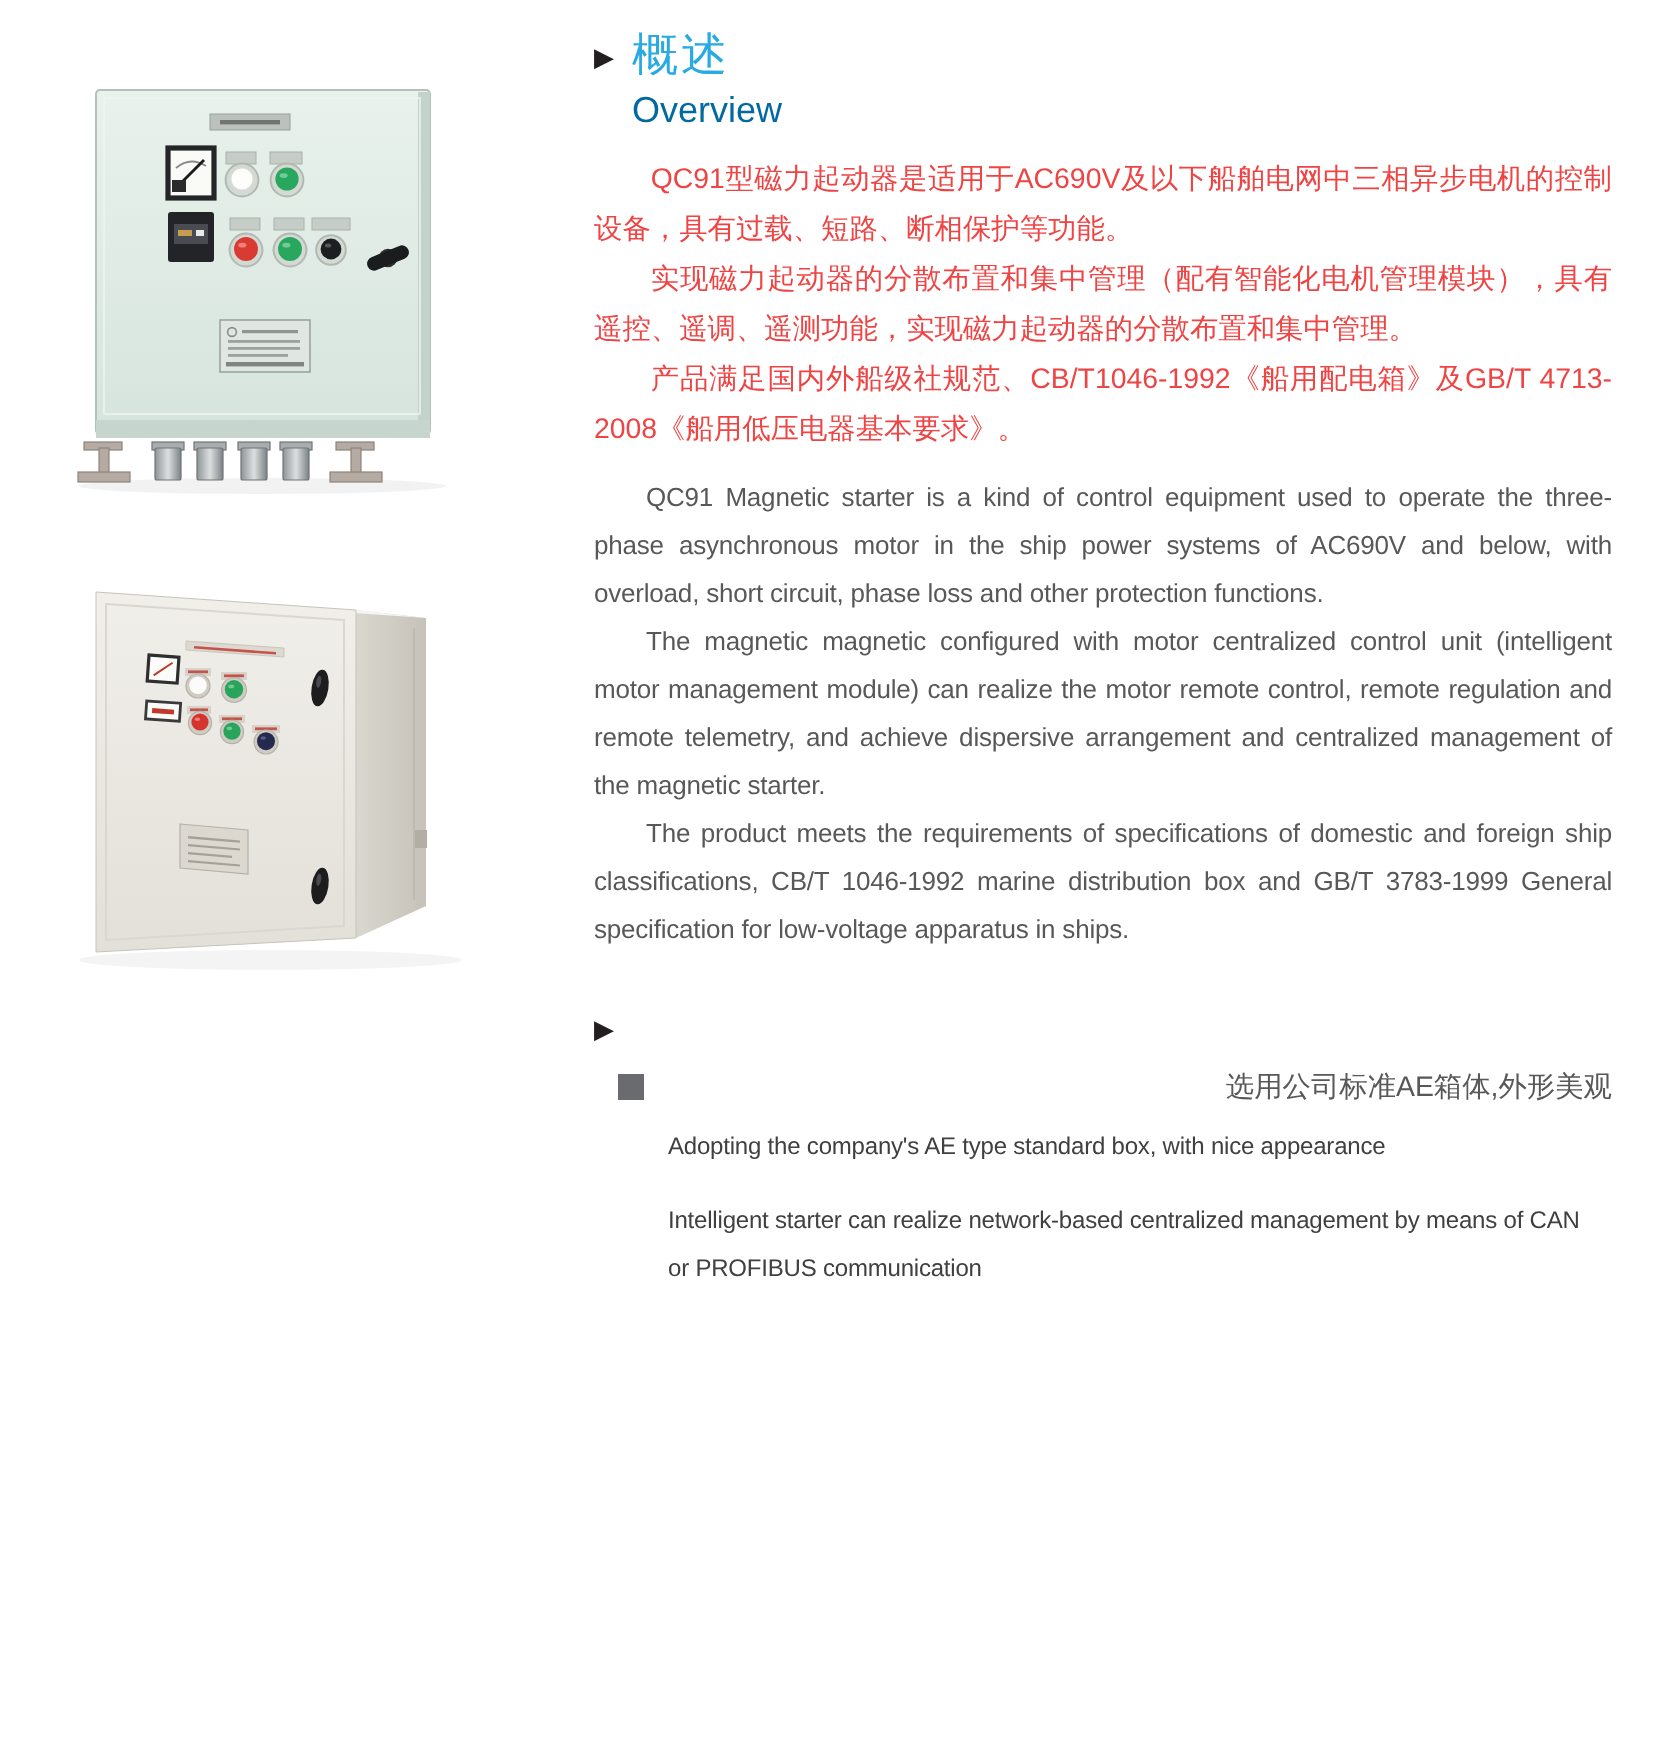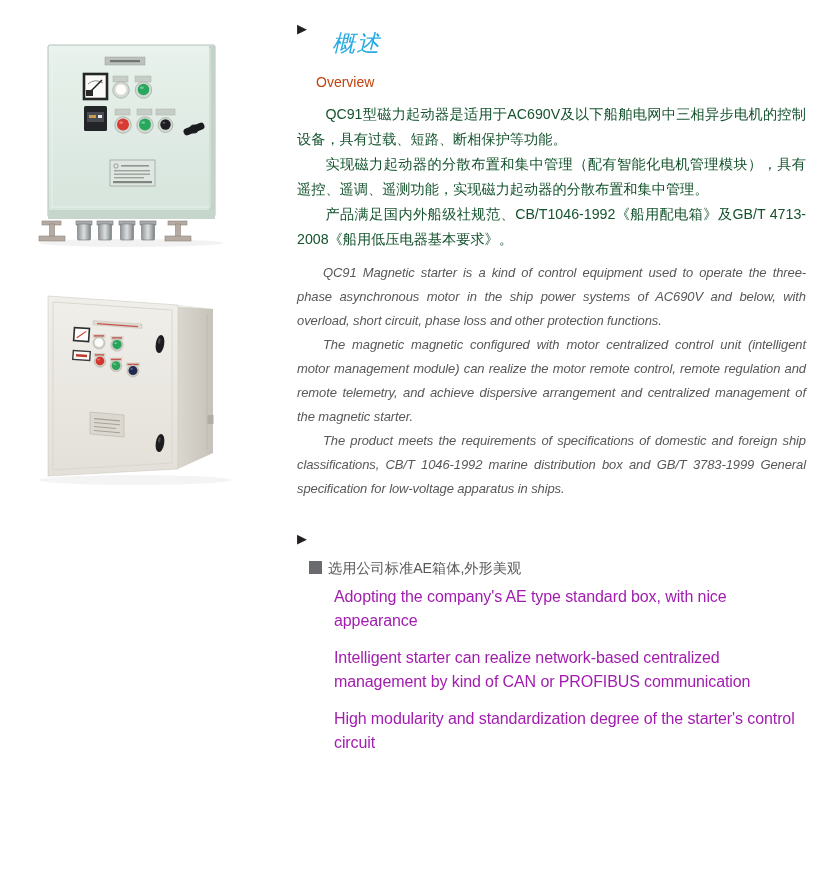--- a/index.html
+++ b/index.html
@@ -8,33 +8,33 @@
     font-family:"Liberation Sans","DejaVu Sans",sans-serif; overflow:hidden;
   }
   .figure { position:absolute; margin:0; }
   .fig-front { left:28px; top:40px; width:197px; height:208px; }
   .fig-persp { left:40px; top:272px; width:240px; height:230px; }
 
   .content { position:absolute; left:297px; top:14px; width:509px; }
 
   .sec-head { display:flex; align-items:flex-start; }
   .tri { flex:0 0 19px; width:19px; font-size:13px; line-height:1; color:#231f20; padding-top:8px; }
-  .title-zh { margin:16px; font-size:23px; font-weight:400; letter-spacing:1.5px; color:#29abe2; line-height:1.2;font-style:italic; }
-  .title-en { font-size:14px; color:#c2410c; margin-top:3px; }
+  .title-zh { margin:0; font-size:23px; font-weight:400; letter-spacing:1.5px; color:#29abe2; line-height:1.2; }
+  .title-en { font-size:18px; color:#0369a1; margin-top:3px; }
 
   .zh-block { margin-top:12px; }
-  .para-zh { margin:0; font-size:14.2px; color:#14532d; line-height:25px; text-align:justify; text-indent:2em; }
-  .en-block { margin-top:9px;font-style:italic; }
+  .para-zh { margin:0; font-size:14.2px; color:#ef4444; line-height:25px; text-align:justify; text-indent:2em; }
+  .en-block { margin-top:9px; }
   .para-en { margin:0; font-size:13px; color:#595757; line-height:24px; text-align:justify; text-indent:2em; letter-spacing:-0.1px; }
 
   .features { margin-top:23px; }
   .feat { margin-top:13px; }
-  .feat-zh { display:flex; align-items:center; padding-left:12px; font-size:14.2px; color:#595757; line-height:20px; }
+  .feat-zh { display:flex; align-items:center; padding-left:12px; font-size:14.2px; color:#595757; line-height:20px;justify-content:space-between; }
   .sq { flex:0 0 13px; width:13px; height:13px; background:#6a6b6e; margin-right:6px; }
-  .feat-en { margin-left:37px; margin-top:7px; width:467px; font-size:16px; color:#a21caf; line-height:24px; letter-spacing:-0.1px; }
+  .feat-en { margin-left:37px; margin-top:7px; width:467px; font-size:12px; color:#404040; line-height:24px; letter-spacing:-0.1px; }
 </style>
 </head>
 <body>
 
 <div class="page">
 
   <figure class="figure fig-front">
     <svg width="197" height="208" viewBox="0 0 197 208">
       <defs>
         <linearGradient id="b1body" x1="0" y1="0" x2="0" y2="1">
@@ -255,22 +255,21 @@
 
       <div class="feat">
         <div class="feat-zh">
           <span class="sq"></span>
           <span>选用公司标准AE箱体,外形美观</span>
         </div>
         <div class="feat-en">Adopting the company's AE type standard box, with nice appearance</div>
       </div>
 
       <div class="feat">
-        <div class="feat-en">Intelligent starter can realize network-based centralized management by kind of CAN or PROFIBUS communication</div>
+        <div class="feat-en">Intelligent starter can realize network-based centralized management by means of CAN or PROFIBUS communication</div>
       </div>
 
       <div class="feat">
-        <div class="feat-en">High modularity and standardization degree of the starter's control circuit</div>
       </div>
     </section>
 
   </div>
 </div>
 
 </body></html>

